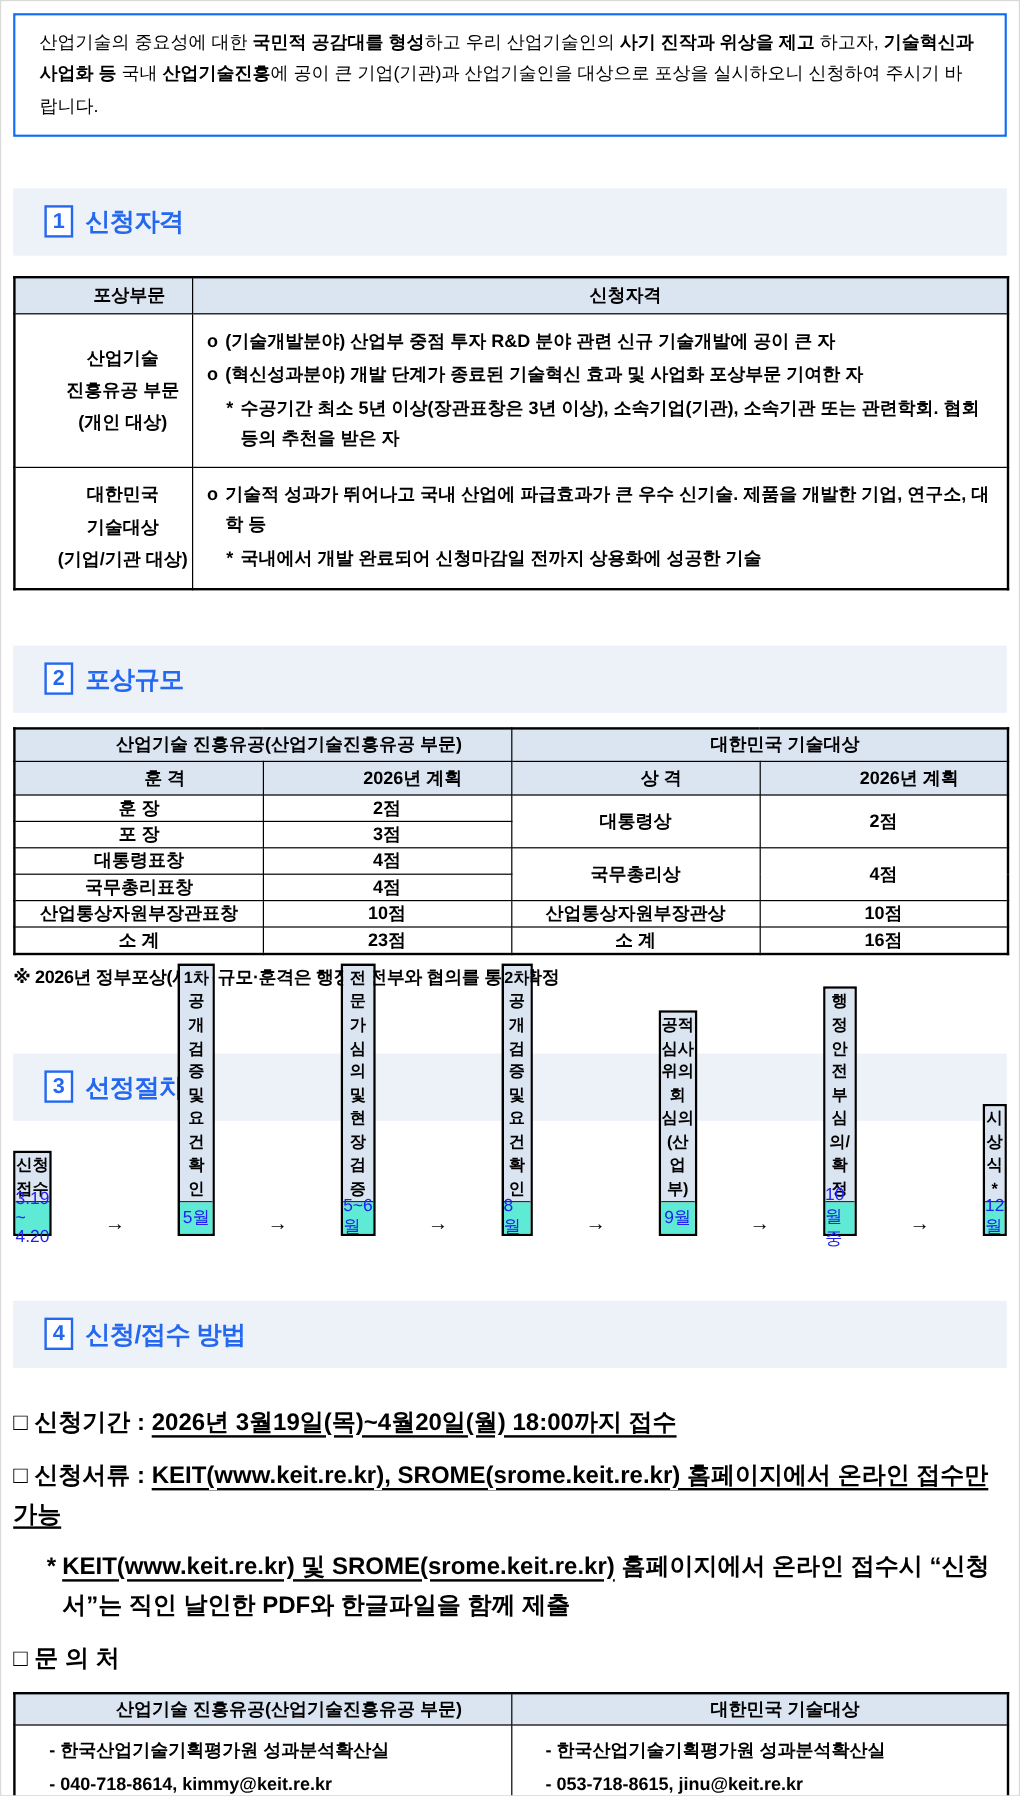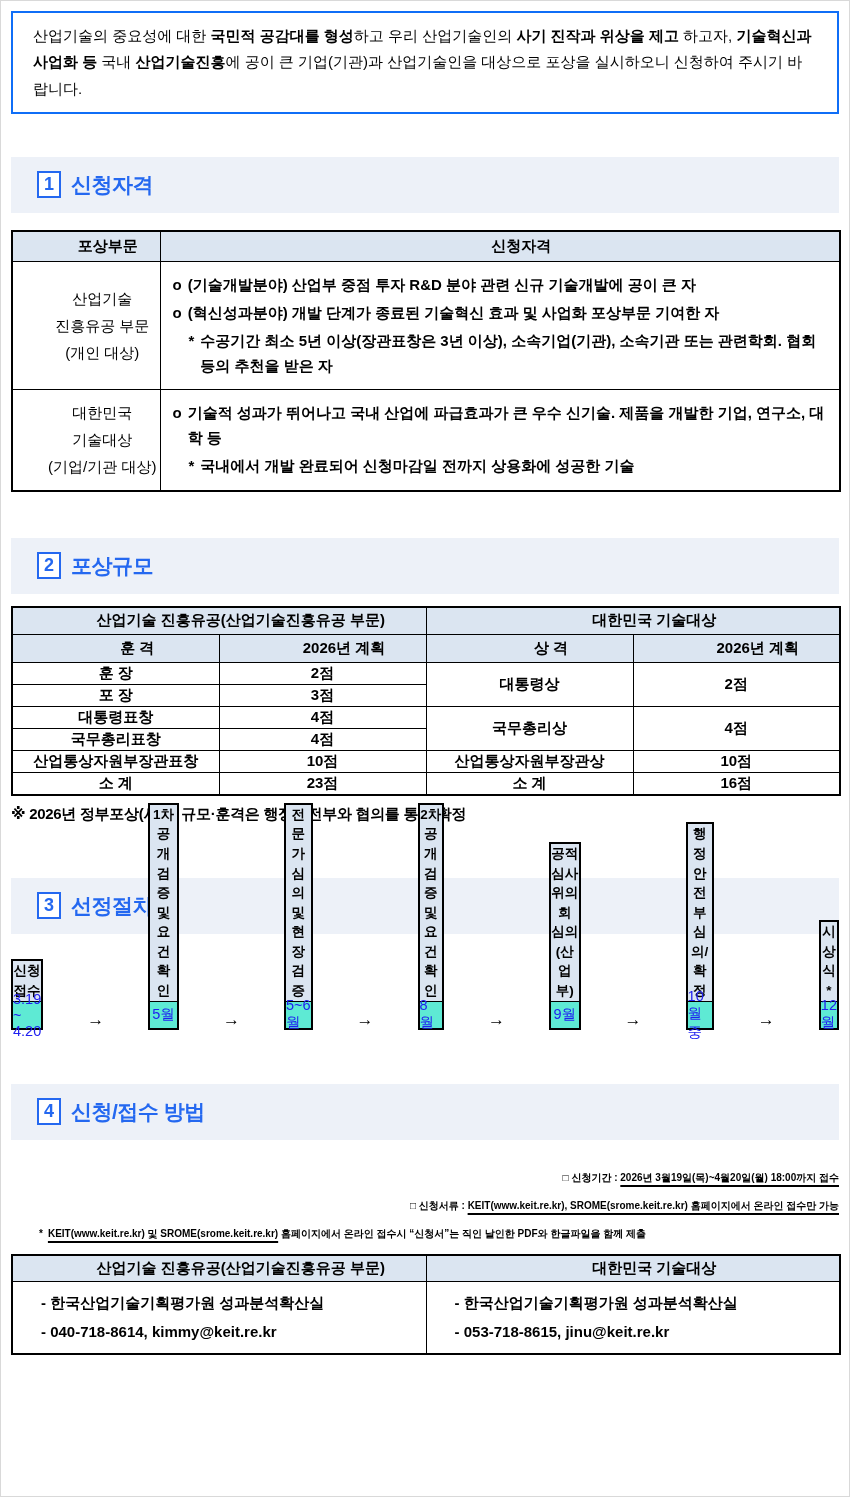--- a/index.html
+++ b/index.html
@@ -35,21 +35,21 @@
 
   
   table{border-collapse:collapse;width:830px;margin:0 10px;}
   table, th, td{border:1px solid #000;}
   table{border-width:2px;}
   th{background:var(--hdr-bg);font-size:15px;font-weight:700;text-align:center;padding-left:43px;}
   td{font-size:15px;font-weight:600;}
 
   .qual-tbl{margin-top:17px;}
   .qual-tbl thead tr{height:31px;}
-  .qual-tbl .cat{width:148px;text-align:center;font-weight:400;line-height:1.8;padding-left:32px;}
+  .qual-tbl .cat{width:148px;text-align:center;font-weight:700;line-height:1.8;padding-left:32px;}
   .qual-tbl .content{padding:8px 10px 8px 12px;}
   .qual-tbl .r1{height:112px;}
   .qual-tbl .r2{height:80px;}
   .item{display:flex;gap:6px;line-height:1.65;margin:3px 0;}
   .item .mk{flex:0 0 auto;font-weight:700;}
   .item.sub{padding-left:16px;}
   .item b{font-weight:800;}
 
   .scale-tbl{margin-top:12px;}
   .scale-tbl th{height:28px;}
@@ -59,21 +59,21 @@
 
   
   .flow{margin:24px 10px 0;display:flex;align-items:flex-end;height:72px;gap:44px;}
   .fstep{border:2px solid #000;display:flex;flex-direction:column;}
   .flabel{flex:1 1 auto;background:var(--hdr-bg);display:flex;flex-direction:column;align-items:center;justify-content:center;font-size:13.5px;font-weight:700;line-height:1.45;text-align:center;border-bottom:1px solid #000;}
   .fdate{height:26px;background:#5eead4;display:flex;align-items:center;justify-content:center;color:var(--date-blue);font-size:14.5px;font-weight:400;}
   .farrow{flex:1 1 auto;display:flex;align-items:center;justify-content:center;font-size:17px;font-weight:700;}
 
   
   .apply-lines{margin:30px 10px 0;}
-  .aline{font-size:10px;font-weight:700;margin-bottom:12px;line-height:1.6;text-align:right;}
+  .aline{font-size:20px;font-weight:700;margin-bottom:12px;line-height:1.6;}
   .aline .u{text-decoration:underline;text-underline-offset:4px;text-decoration-thickness:1.5px;font-weight:800;}
   .aline.sub{display:flex;gap:5px;padding-left:28px;padding-right:8px;}
 
   .contact-tbl{margin-top:12px;}
   .contact-tbl th{height:27px;}
   .contact-tbl col{width:415px;}
   .contact-tbl td{padding:7px 28px;vertical-align:middle;}
   .contact-tbl .cline{line-height:1.9;font-weight:600;}
 </style>
 </head>
@@ -274,20 +274,21 @@
     <span class="stitle">신청/접수 방법</span>
   </div>
 
   <div class="apply-lines">
     <div class="aline"><span>□ 신청기간 : </span><span class="u">2026년 3월19일(목)~4월20일(월) 18:00까지 접수</span></div>
     <div class="aline"><span>□ 신청서류 : </span><span class="u">KEIT(www.keit.re.kr), SROME(srome.keit.re.kr) 홈페이지에서 온라인 접수만 가능</span></div>
     <div class="aline sub">
         <span>*</span>
         <span><span class="u">KEIT(www.keit.re.kr) 및 SROME(srome.keit.re.kr)</span><span> 홈페이지에서 온라인 접수시 “신청서”는 직인 날인한 PDF와 한글파일을 함께 제출</span></span>
       </div>
+    <div class="aline"><span>□ 문 의 처</span></div>
   </div>
 
   <table class="contact-tbl">
     <colgroup>
         <col>
         <col>
       </colgroup>
     <thead>
       <tr>
         <th>산업기술 진흥유공(산업기술진흥유공 부문)</th>

